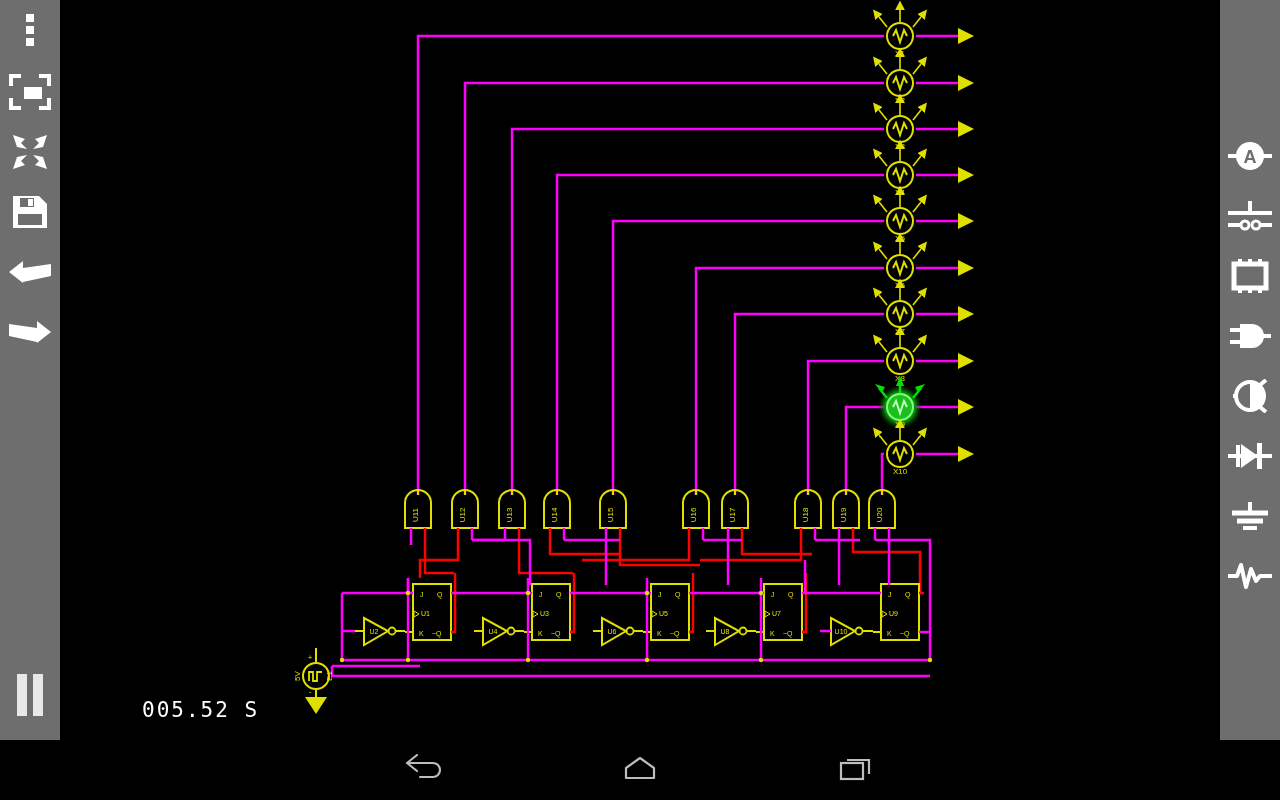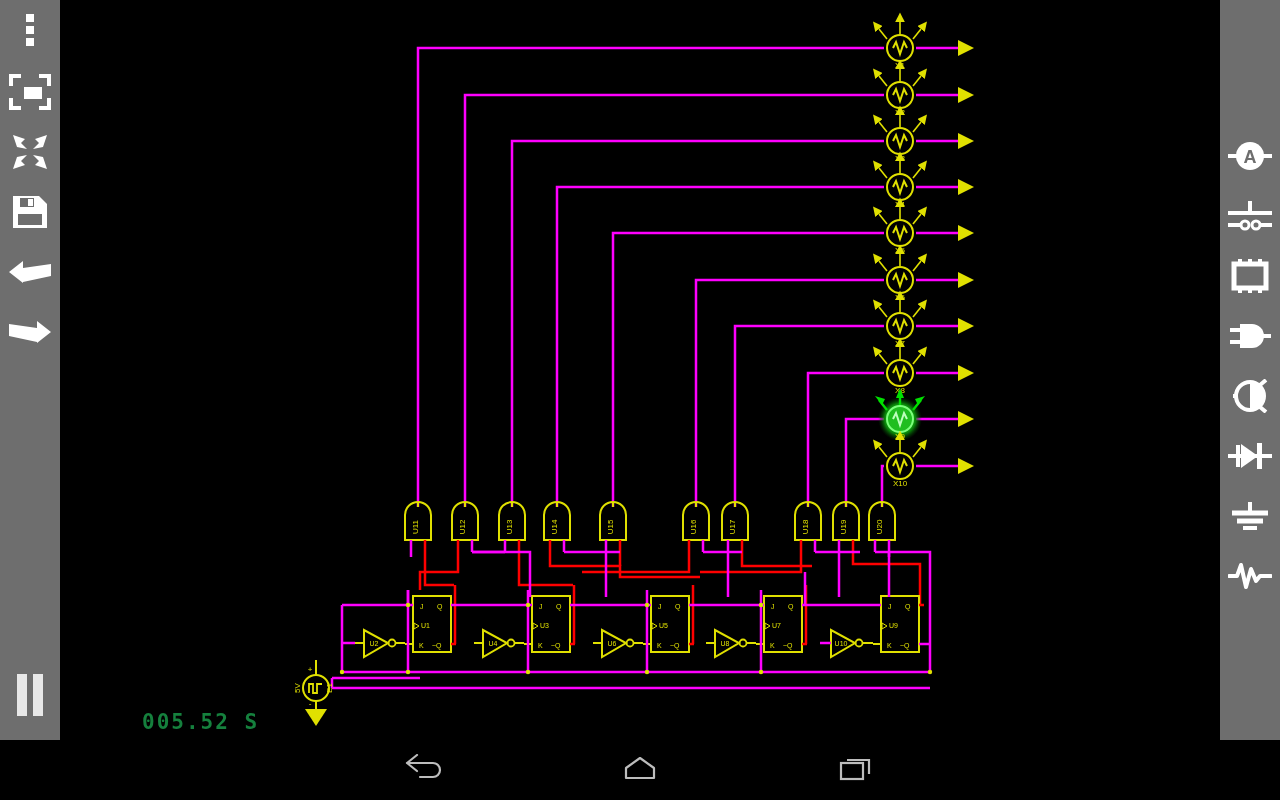--- a/index.html
+++ b/index.html
@@ -33,34 +33,34 @@
     width: 60px; height: 740px;
     background: #6e6e6e;
   }
   .rt-btn {
     position: absolute; left: 0; width: 60px; height: 60px;
     display: flex; align-items: center; justify-content: center;
   }
 
   
   #canvas-area {
-    position: absolute; left: 60px; top: 12px;
+    position: absolute; left: 60px; top: 0;
     width: 992px; height: 740px;
     background: #000;
     overflow: hidden;
   }
   #schematic { position: absolute; left: 0; top: 0; }
 
   
   #sim-timer {
     position: absolute; left: 82px; top: 698px;
-    color: #15803d;
+    color: #ffffff;
     font-family: "DejaVu Sans Mono", monospace;
     font-size: 21px;
-    font-weight: bold;
+    font-weight: normal;
     letter-spacing: 2px;
     white-space: nowrap;
   }
 
   
   #nav-bar {
     position: absolute; left: 0; top: 740px;
     width: 1280px; height: 60px;
     background: #000;
   }

